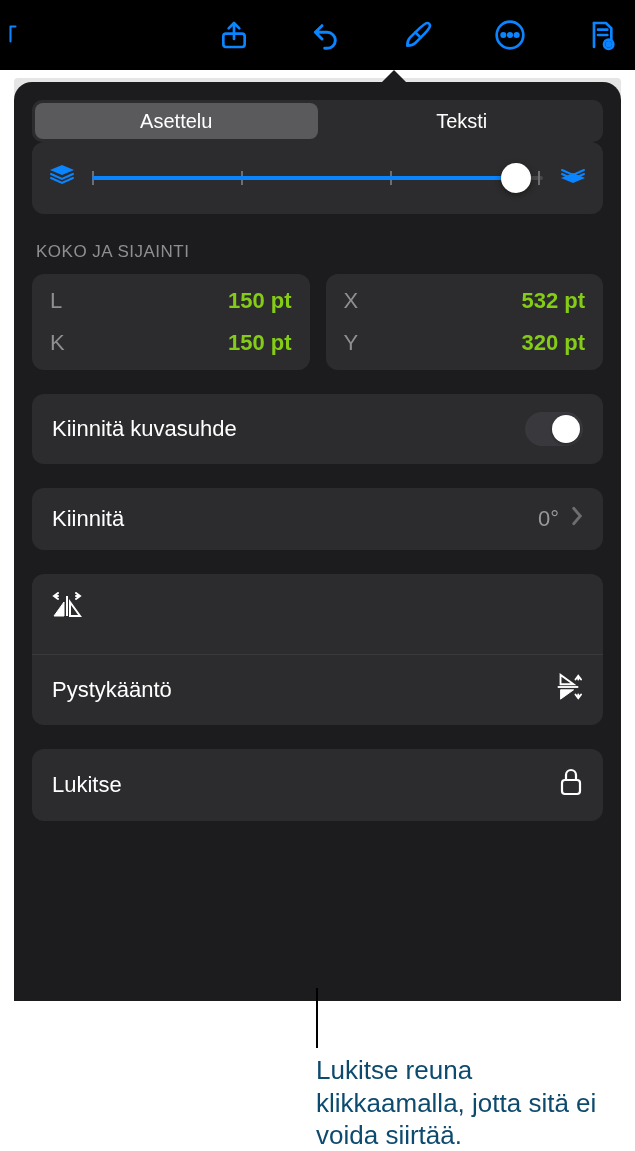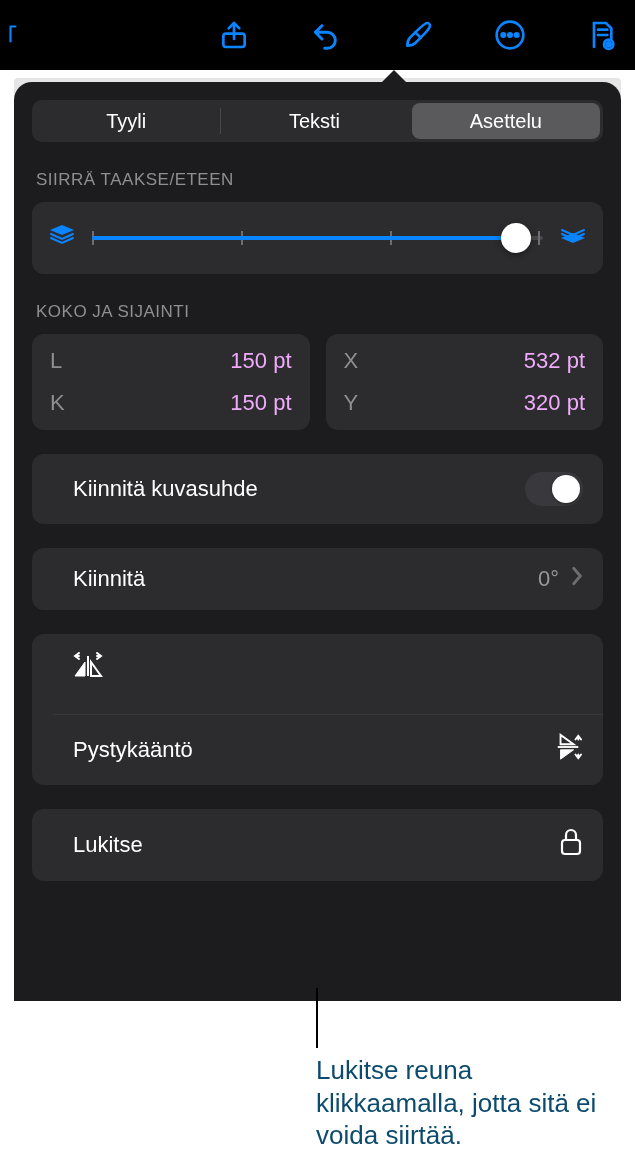--- a/index.html
+++ b/index.html
@@ -136,27 +136,26 @@
     flex:1;
     background: #2c2c2e;
     border-radius: 12px;
     padding: 14px 18px;
     display: flex;
     flex-direction: column;
     gap: 16px;
   }
   .dim-line { display:flex; justify-content:space-between; align-items:center; font-size:22px;}
   .dim-label { color: #8e8e93; font-weight: 400;}
-  .dim-val { color: #f0abfc; font-weight: 400;}
+  .dim-val { color: #84cc16; font-weight: 700;}
 
   .row-card {
     background: #2c2c2e;
     border-radius: 12px;
     margin-top: 24px;
-    padding-left: 21px;
   }
   .row-item {
     display: flex;
     align-items: center;
     justify-content: space-between;
     padding: 18px 20px;
     color: #fff;
     font-size: 22px;
   }
   .row-item + .row-item {
@@ -250,26 +249,24 @@
     </div>
   </div>
 </div>
 
 <div class="arrow-notch"></div>
 
 <div class="popover-wrap">
 <div class="popover">
 
   <div class="seg">
-    <div class="seg-item">Tyyli</div>
+    <div class="seg-item active">Asettelu</div>
     <div class="seg-item">Teksti</div>
-    <div class="seg-item active">Asettelu</div>
-  </div>
-
-  <div class="sec-label">SIIRRÄ TAAKSE/ETEEN</div>
+  </div>
+
 
   <div class="slider-card">
     <div class="layer-icon">
       <svg viewBox="0 0 28 22">
             <path d="M14 0L26 5 14 10 2 5z" fill="#0a84ff"></path>
             <path d="M3 9l11 5 11-5M3 13l11 5 11-5" fill="none" stroke="#0a84ff" stroke-width="2" stroke-linecap="round"></path>
           </svg>
     </div>
     <div class="slider-track-wrap">
       <div class="slider-track">

